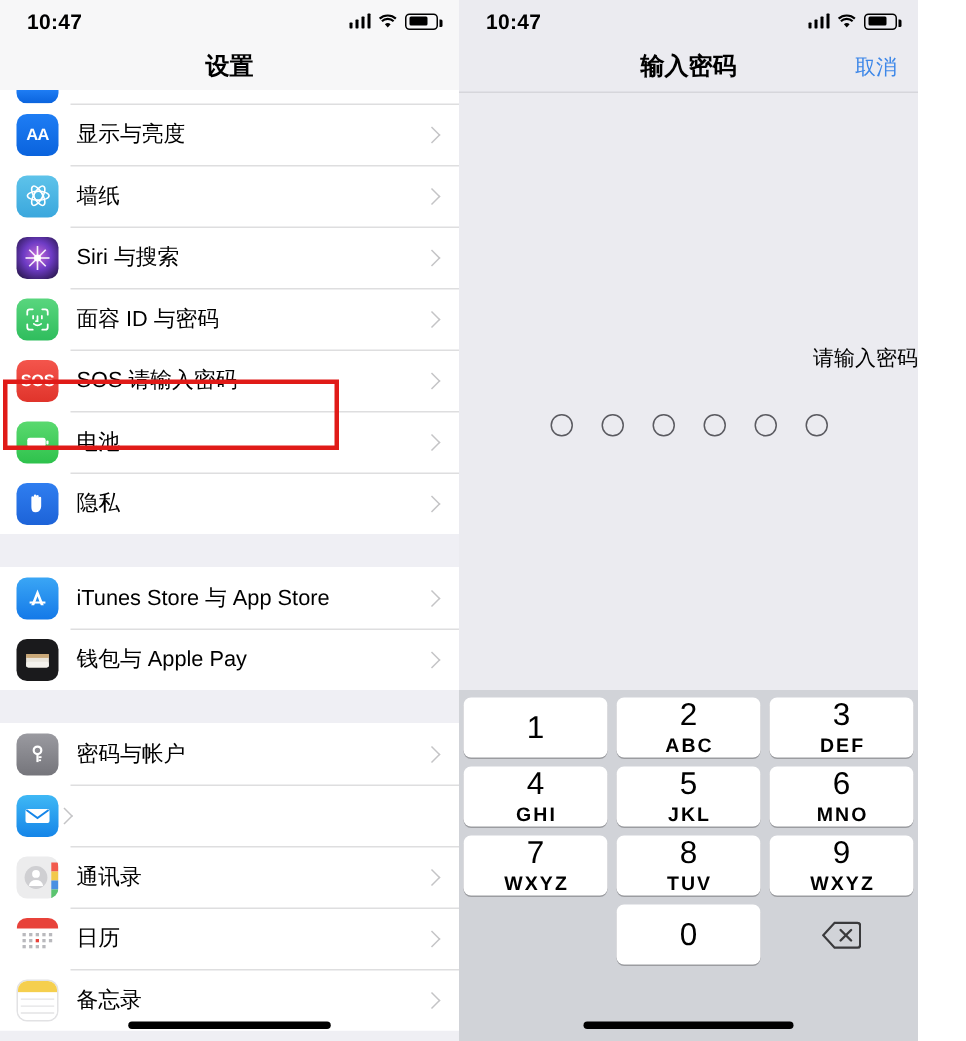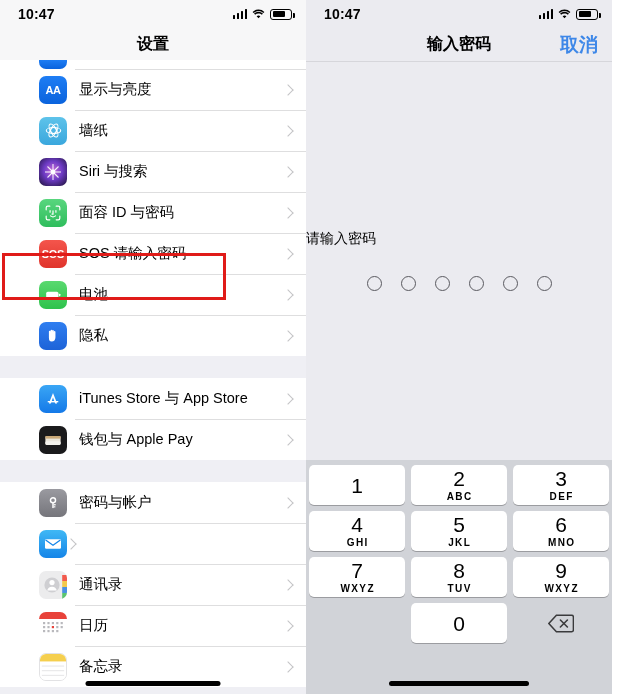--- a/index.html
+++ b/index.html
@@ -41,26 +41,26 @@
   }
   .batt span { display: block; height: 100%; width: 72%; background: #000; border-radius: 1px; }
 
   
   .navbar {
     height: 32px; display: flex; align-items: center; justify-content: center;
     background: #f7f7f8; position: relative;
   }
   .navbar .title { font-size: 16px; font-weight: 700; color: #000; }
   .navbar .cancel {
-    position: absolute; right: 14px; font-size: 19px; color: #3d87e8; font-weight: bold;
+    position: absolute; right: 14px; font-size: 14px; color: #3d87e8;
   }
   .phone.right .navbar { background: #ebebf0; border-bottom: 1px solid #d6d6db; height: 34px; }
 
   .list-scroll { height: 634px; background: #efeff4; overflow: hidden; position: relative; }
-  .group { background: #ffffff; padding-left: 28px; }
+  .group { background: #ffffff; }
   .gap { height: 22px; background: #efeff4; }
 
   .row {
     display: flex; align-items: center; height: 41px;
     padding-left: 11px; background: #fff; position: relative;
   }
   .row + .row::before {
     content: ""; position: absolute; left: 47px; right: 0; top: 0;
     height: 1px; background: #dededf;
   }
@@ -99,40 +99,40 @@
   .ic-notes { background: #fff; border: 1px solid #e2e2e4; }
 
   .redbox {
     position: absolute; left: 2px; top: 193px; width: 224px; height: 47px;
     border: 3px solid #e01b18; pointer-events: none; z-index: 5;
   }
 
   
   .pass-body { height: 398px; position: relative; background: #ebebf0; }
   .pass-prompt {
-    text-align: left; font-size: 14px; color: #000; padding-top: 168px;
+    text-align: right; font-size: 14px; color: #000; padding-top: 168px;
   }
   .dots { display: flex; justify-content: center; gap: 19px; margin-top: 28px; }
   .dot {
     width: 15px; height: 15px; border-radius: 50%;
     border: 1.4px solid #5a5a60; background: transparent;
   }
 
   .keypad {
     height: 234px; background: #d1d3d8; padding: 5px 3px 0;
   }
   .kp-row { display: flex; justify-content: center; gap: 6px; margin-bottom: 6px; }
   .key {
     width: 101px; height: 40px; background: #fff; border-radius: 5px;
     display: flex; flex-direction: column; align-items: center;
     justify-content: center; box-shadow: 0 1px 0 rgba(0,0,0,.26);
   }
   .key .num { font-size: 21px; font-weight: 400; color: #000; line-height: 1; }
   .key .sub {
-    font-size: 10px; font-weight: 700; letter-spacing: 1.4px;
+    font-size: 13px; font-weight: 700; letter-spacing: 1.4px;
     color: #000; margin-top: 2px; margin-left: 1.4px;
   }
   .key.nosub .num { line-height: 1; }
   .kp-row.last { justify-content: center; gap: 6px; }
   .kp-row.last .spacer { width: 101px; }
   .del {
     width: 101px; height: 40px; display: flex;
     align-items: center; justify-content: center;
   }
 

